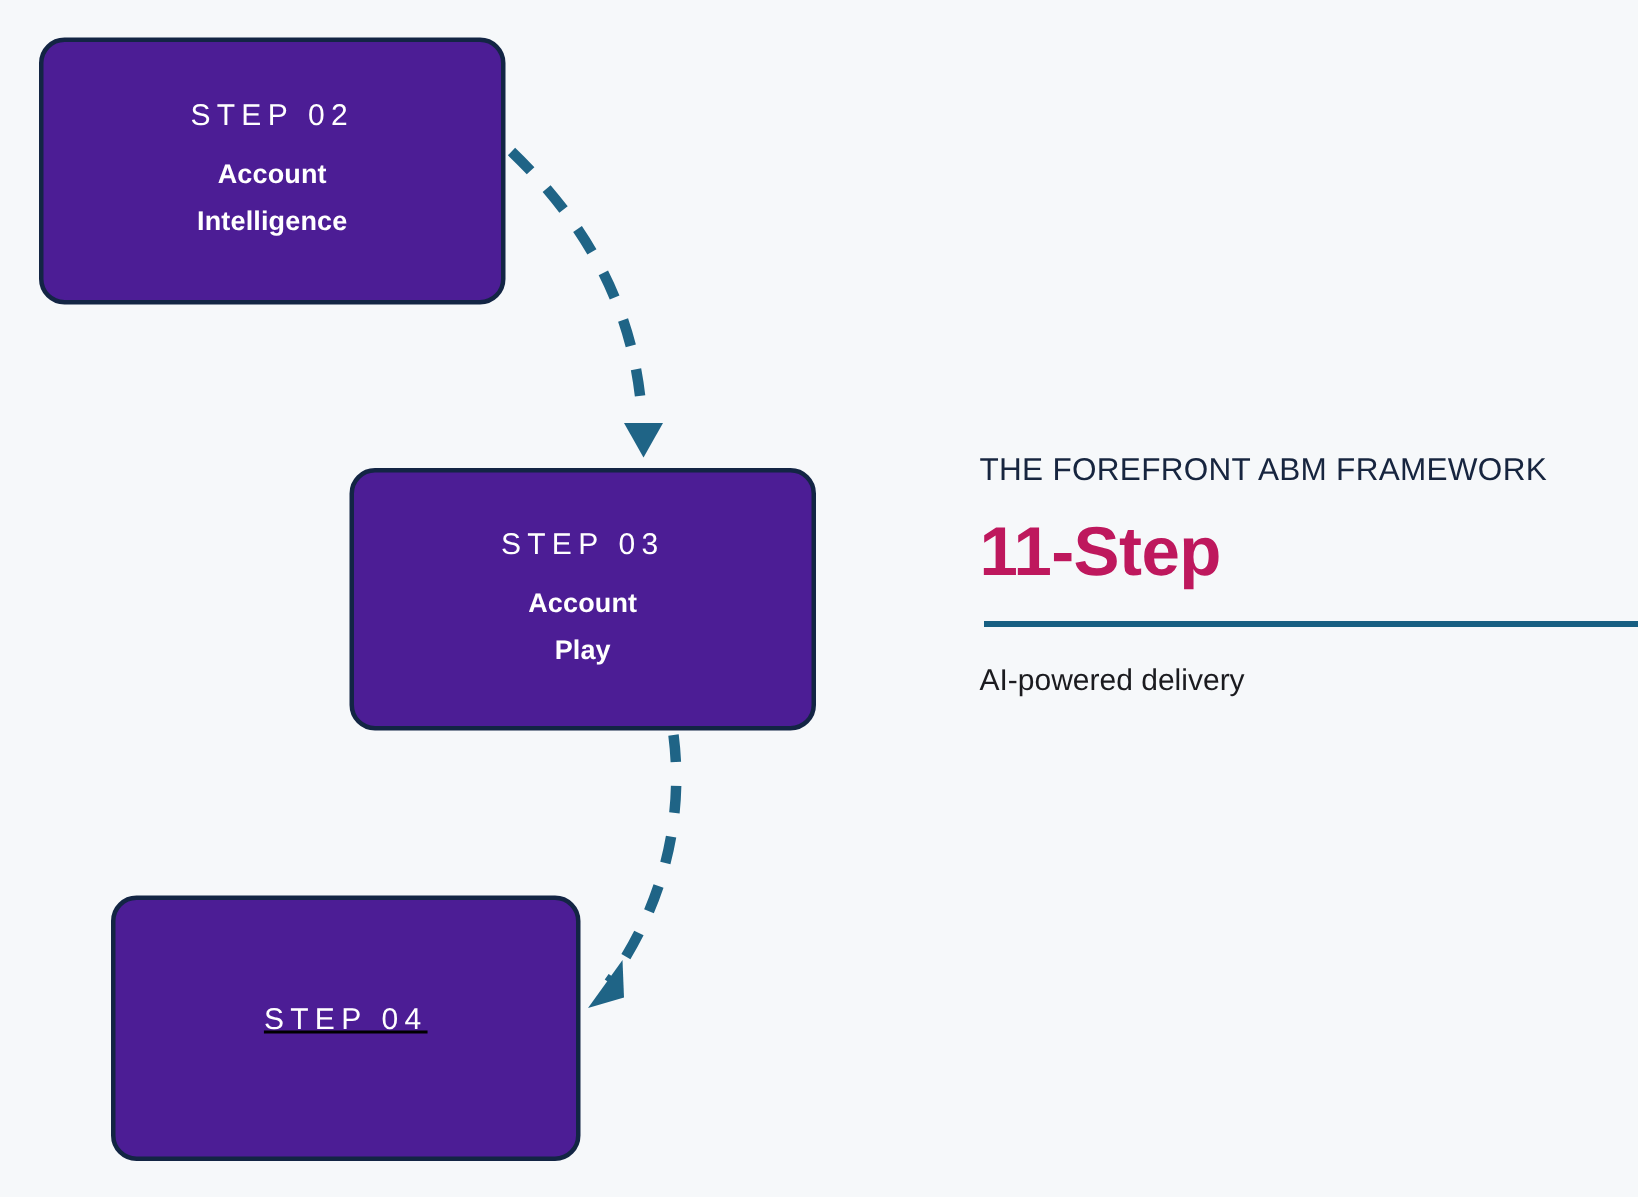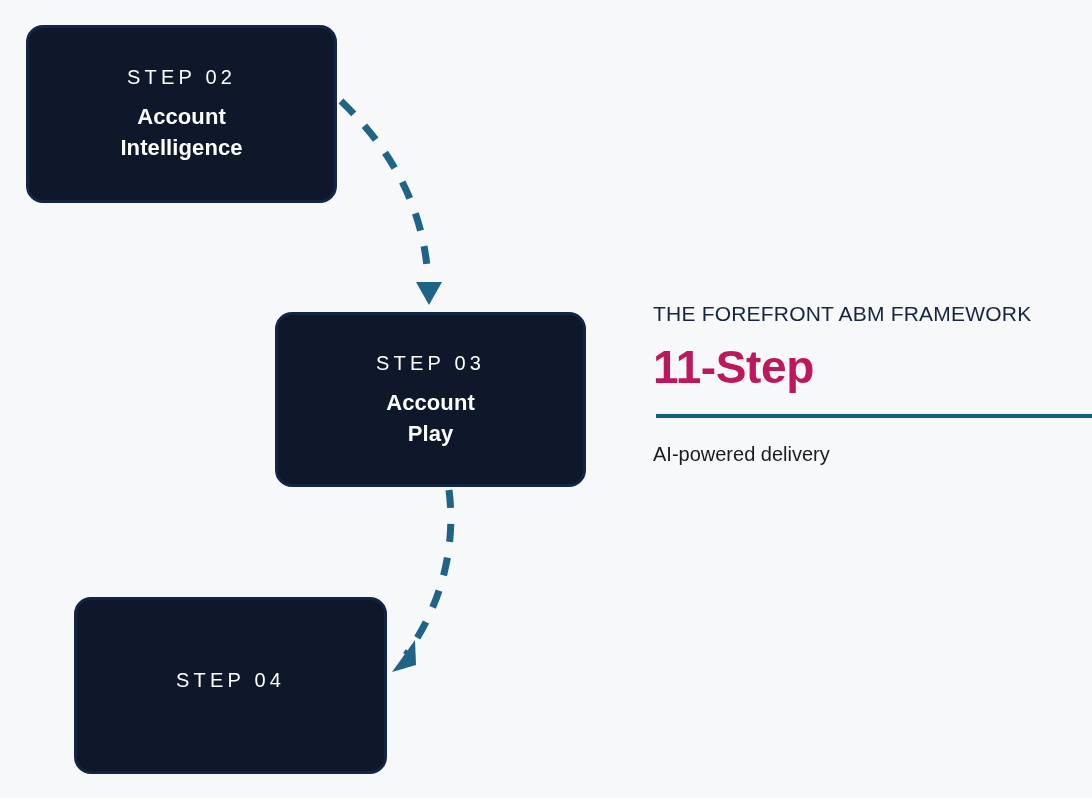--- a/index.html
+++ b/index.html
@@ -30,21 +30,21 @@
     top: 0;
     width: 1092px;
     height: 798px;
     pointer-events: none;
   }
 
   
   .step-card {
     position: absolute;
     box-sizing: border-box;
-    background: #0f172a;
+    background: #4c1d95;
     border: 3px solid #132544;
     border-radius: 17px;
     display: flex;
     flex-direction: column;
     align-items: center;
     justify-content: center;
     text-align: center;
     padding: 10px 14px;
   }
 
@@ -53,31 +53,31 @@
     font-size: 20px;
     font-weight: 400;
     letter-spacing: 4.2px;
     line-height: 1.2;
     margin-bottom: 12px;
     white-space: nowrap;
   }
 
   .step-card .step-title {
     color: #ffffff;
-    font-size: 22px;
+    font-size: 18px;
     font-weight: 700;
     line-height: 31px;
     letter-spacing: 0.1px;
     max-width: 230px;
   }
 
   
   #card-0 { left: 26px;  top: 25px;  width: 311px; height: 178px; }
-  #card-1 { left: 233px; top: 312px; width: 311px; height: 175px; margin-left: 42px; }
-  #card-2 { left: 74px;  top: 597px; width: 313px; height: 177px; }
+  #card-1 { left: 233px; top: 312px; width: 311px; height: 175px; }
+  #card-2 { left: 74px;  top: 597px; width: 313px; height: 177px; text-decoration: underline; }
 
   
   .info-panel {
     position: absolute;
     left: 611px;
     top: 300px;
     width: 455px;
     margin-left: 42px;
   }
 

